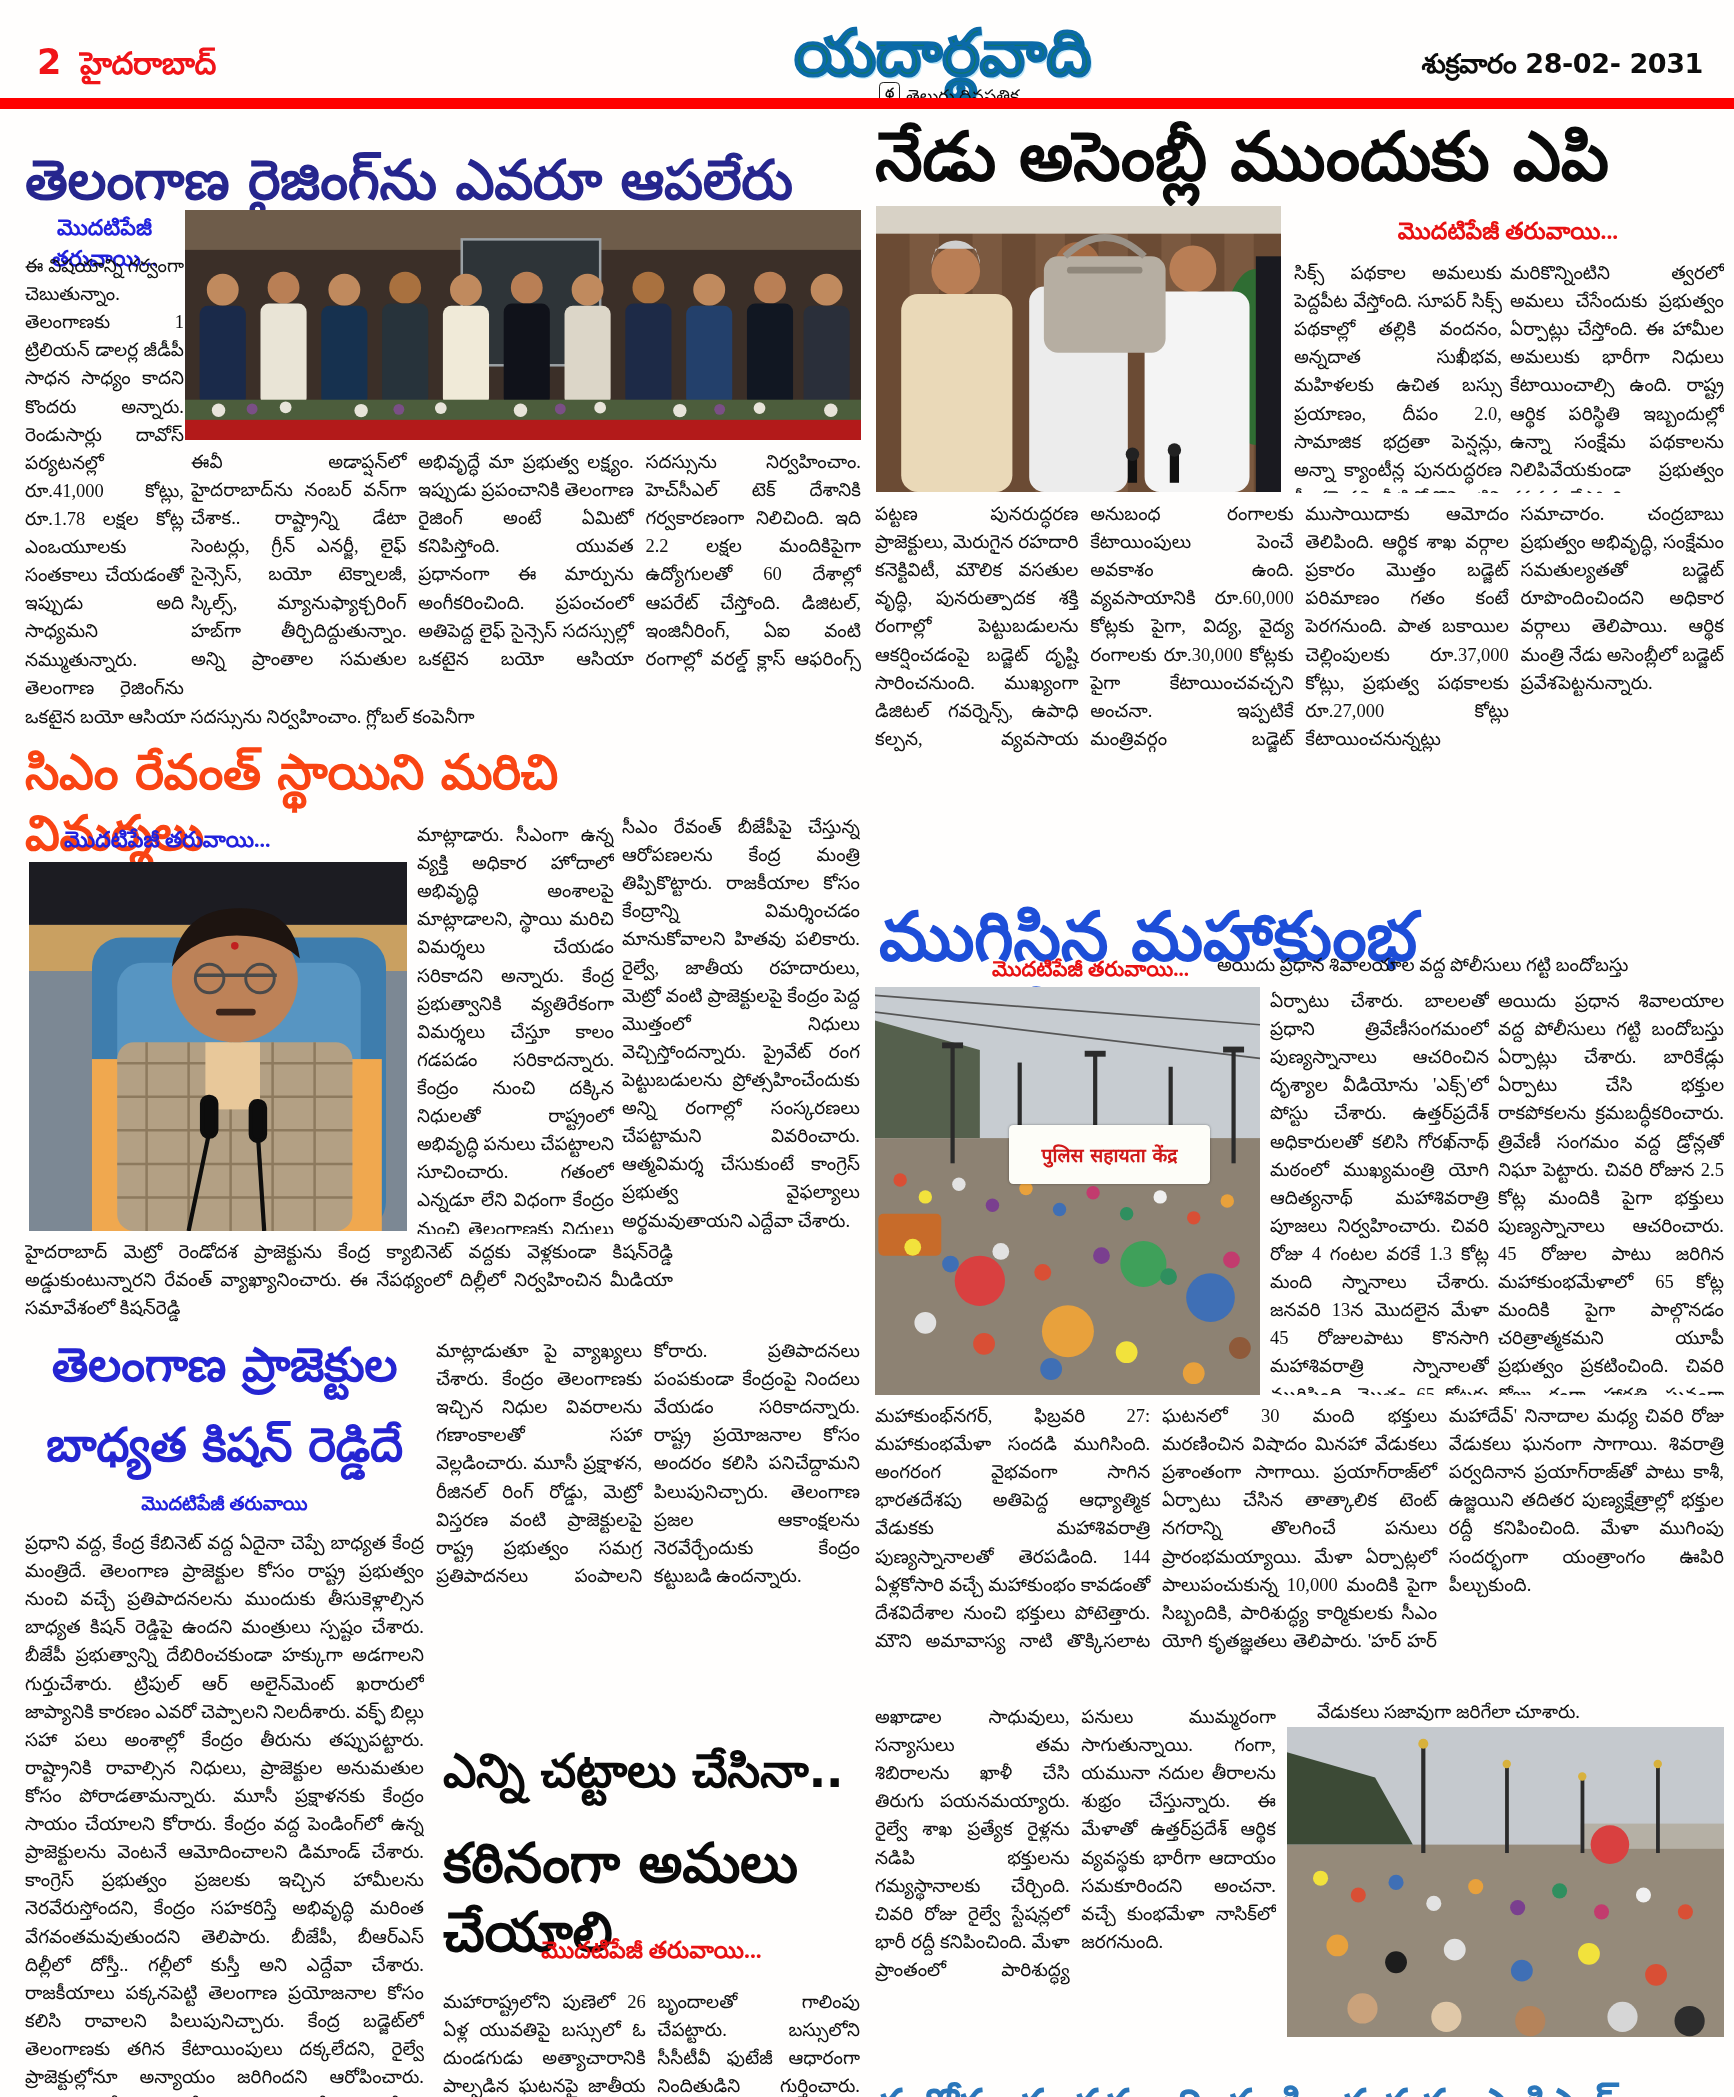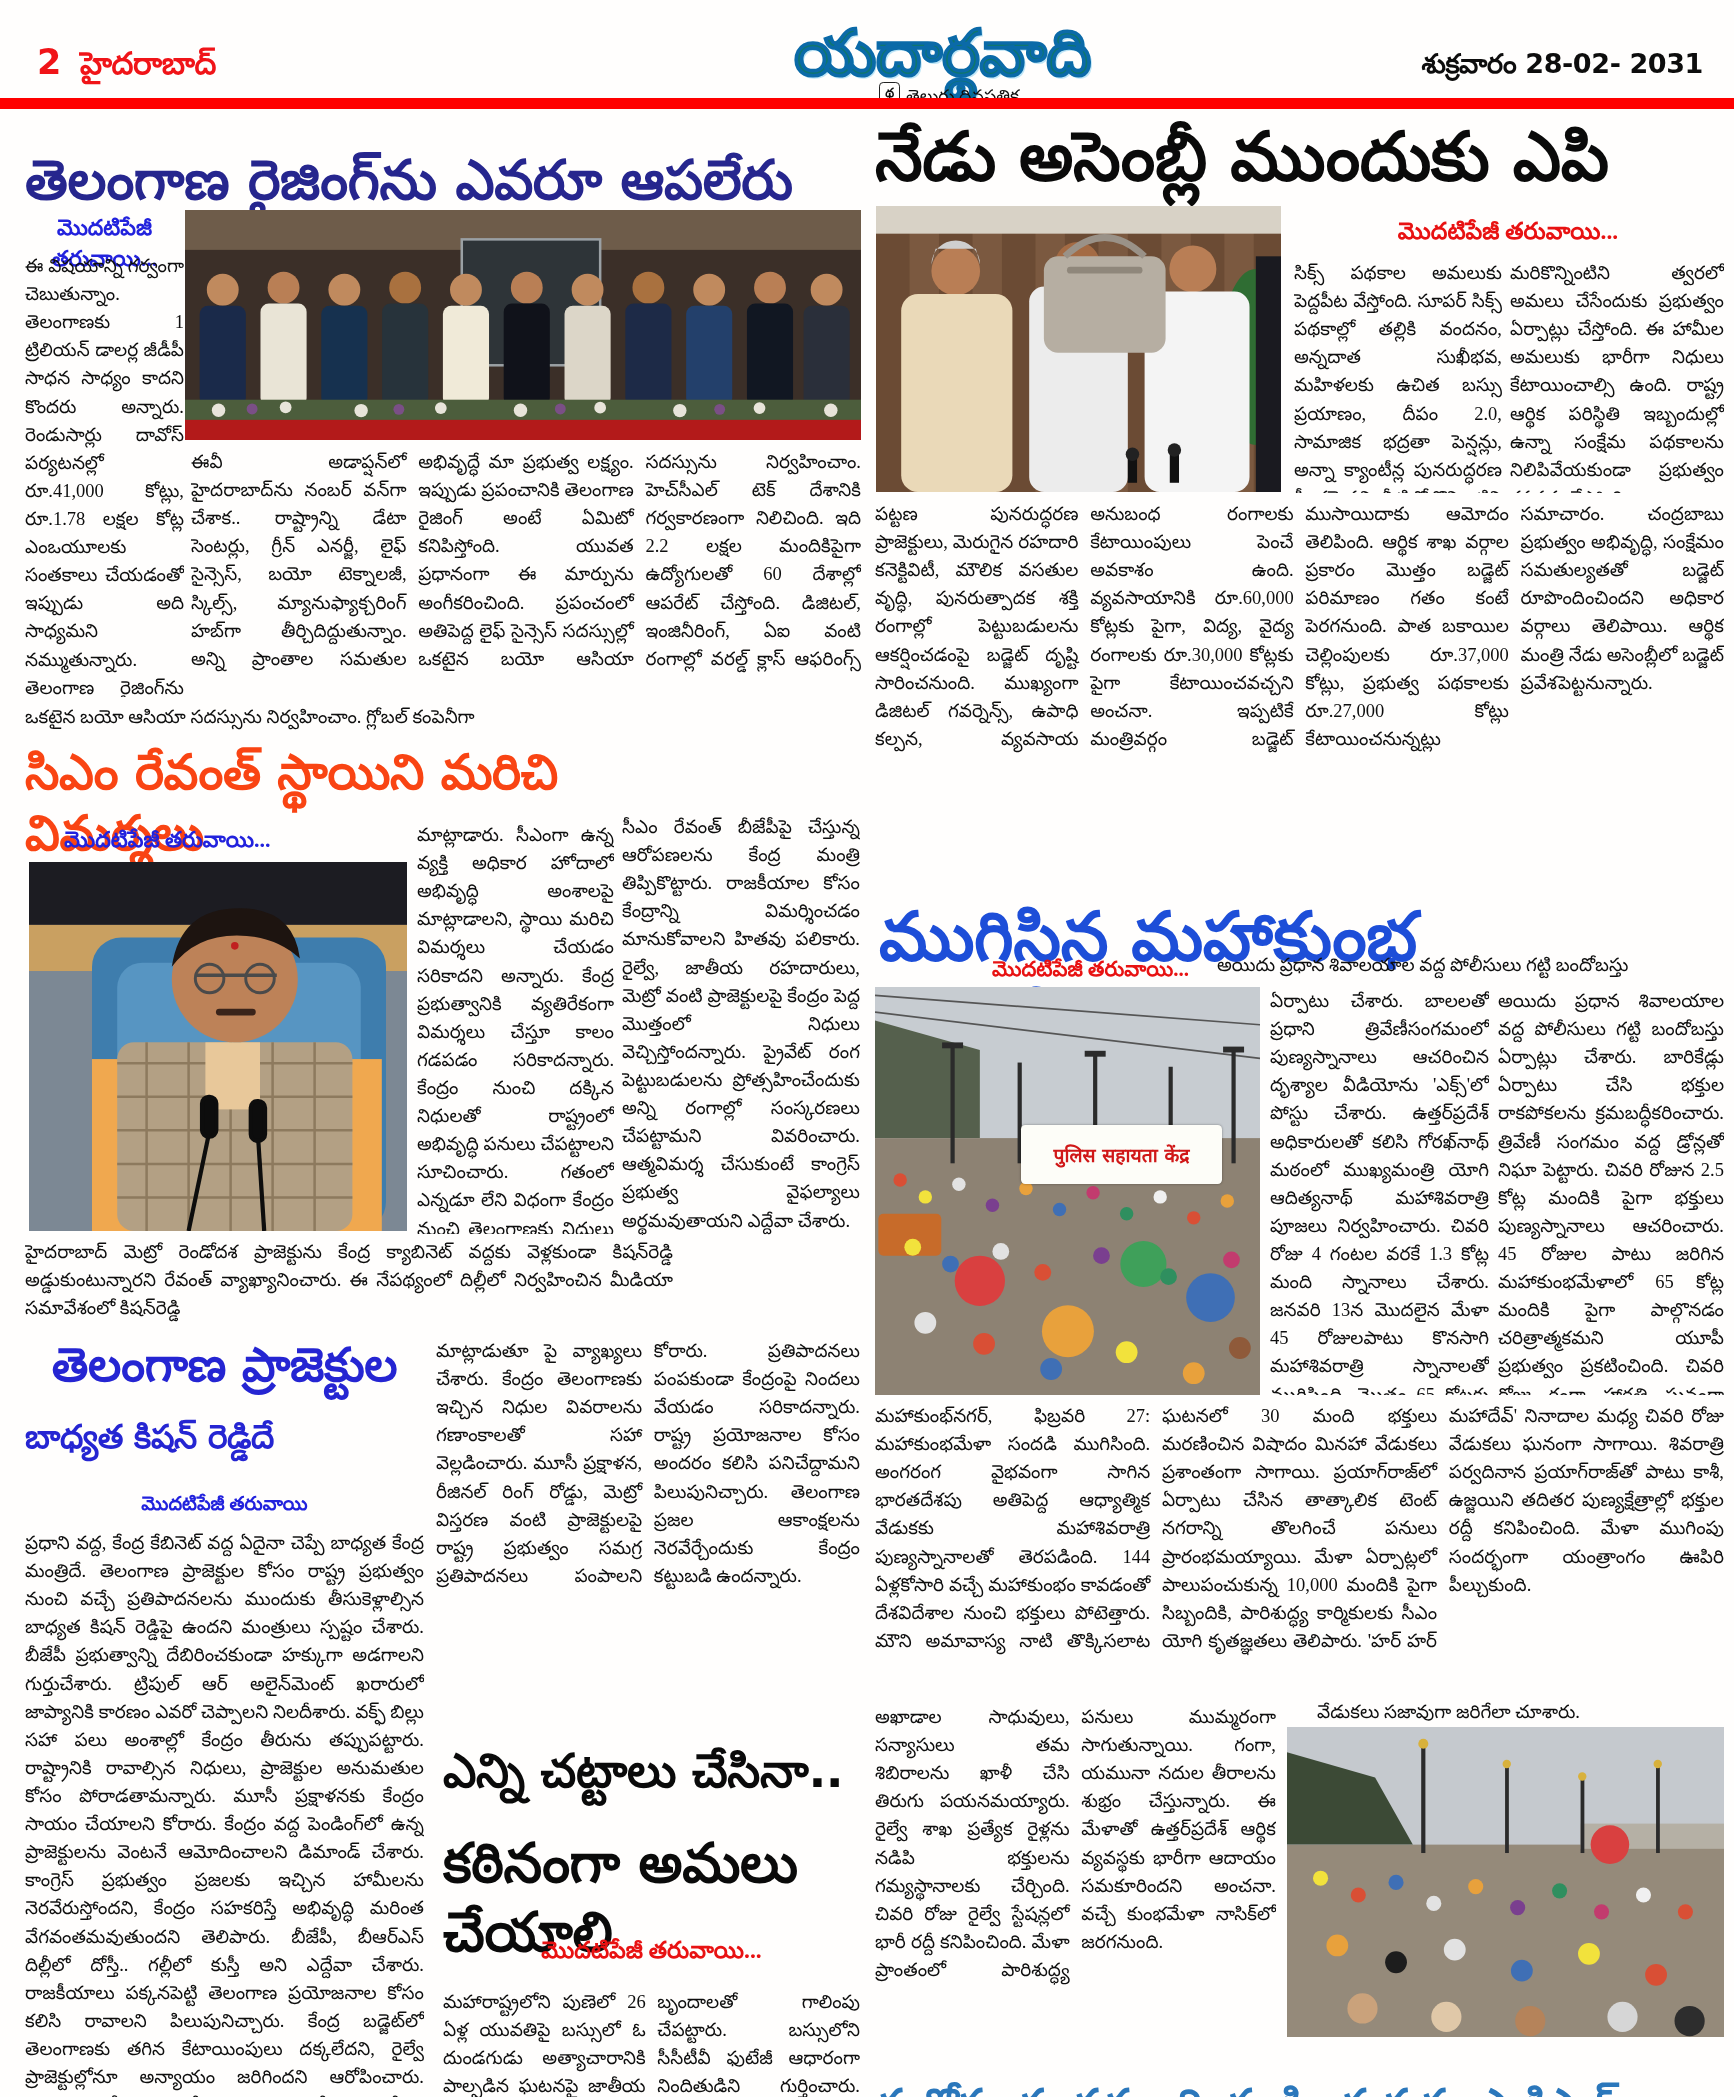--- a/index.html
+++ b/index.html
@@ -9,21 +9,21 @@
   .hl{font-family:"DejaVu Sans","Liberation Sans",sans-serif;font-weight:bold;line-height:1.25;letter-spacing:-0.4px;}
   .tag{font-family:Liberation Serif, serif;font-weight:bold;font-size:22px;text-align:center;}
   .body-txt{font-size:18.5px;line-height:1.52;text-align:justify;overflow:hidden;word-break:break-word;}
   .cols2{column-count:2;column-gap:11.7px;}
   .cols3{column-count:3;column-gap:11.7px;}
   .cols4{column-count:4;column-gap:11.7px;}
   .photo{overflow:hidden;background:#ddd;}
   .photo svg{display:block;width:100%;height:100%;}
   .sign{position:absolute;background:#fdfdf8;border-radius:4.2px;text-align:center;
         font-family:"DejaVu Sans","Liberation Sans",sans-serif;font-weight:bold;
-        display:flex;align-items:center;justify-content:center;box-shadow:0 0 2.5px rgba(0,0,0,.4);margin-left:12px;}
+        display:flex;align-items:center;justify-content:center;box-shadow:0 0 2.5px rgba(0,0,0,.4);}
 </style>
 </head>
 <body>
 
 <div class="abs" style="left:0;top:0;width:1734px;height:110px;">
   <span class="abs hl" style="left: 37px; top: 41px; font-size: 35px; color: rgb(240, 20, 24);">2</span>
   <span class="abs hl" style="left: 80px; top: 44px; font-size: 31px; color: rgb(240, 20, 24);">హైదరాబాద్</span>
   <div class="abs hl" style="left: 680px; top: 12.6px; width: 411px; text-align: right; font-size: 64px; -webkit-text-stroke: 1.7px rgb(11, 106, 168); text-shadow: rgb(191, 230, 247) 1.7px 1.7px 0px; color: #0f766e;">యదార్థవాది</div>
   <span class="abs" style="left:879px;top:82px;width:19.3px;height:22px;border:1.7px solid #222;border-radius:4.2px;font-size:12.6px;text-align:center;line-height:21px;font-weight:bold;">థ</span>
   <span class="abs" style="left:906px;top:86px;font-size:17.6px;">తెలుగు దినపత్రిక</span>
@@ -203,21 +203,21 @@
     </g>
   </svg>
 </div>
 
 <div class="abs body-txt" style="left:417px;top:821px;width:197px;height:413px;">మాట్లాడారు. సీఎంగా ఉన్న వ్యక్తి అధికార హోదాలో అభివృద్ధి అంశాలపై మాట్లాడాలని, స్థాయి మరిచి విమర్శలు చేయడం సరికాదని అన్నారు. కేంద్ర ప్రభుత్వానికి వ్యతిరేకంగా విమర్శలు చేస్తూ కాలం గడపడం సరికాదన్నారు. కేంద్రం నుంచి దక్కిన నిధులతో రాష్ట్రంలో అభివృద్ధి పనులు చేపట్టాలని సూచించారు. గతంలో ఎన్నడూ లేని విధంగా కేంద్రం నుంచి తెలంగాణకు నిధులు వస్తున్నాయని తెలిపారు. 12 ఏళ్లుగా పెండింగ్‌లో ఉన్న సమస్యలను పరిష్కరిస్తున్నామన్నారు. ఈ ఏడాది జూన్ 448 ప్రాజెక్టులకు గాను అనుమతులు మంజూరు చేశామని పేర్కొన్నారు.</div>
 <div class="abs body-txt" style="left:622px;top:813px;width:238px;height:422px;">సీఎం రేవంత్ బీజేపీపై చేస్తున్న ఆరోపణలను కేంద్ర మంత్రి తిప్పికొట్టారు. రాజకీయాల కోసం కేంద్రాన్ని విమర్శించడం మానుకోవాలని హితవు పలికారు. రైల్వే, జాతీయ రహదారులు, మెట్రో వంటి ప్రాజెక్టులపై కేంద్రం పెద్ద మొత్తంలో నిధులు వెచ్చిస్తోందన్నారు. ప్రైవేట్ రంగ పెట్టుబడులను ప్రోత్సహించేందుకు అన్ని రంగాల్లో సంస్కరణలు చేపట్టామని వివరించారు. ఆత్మవిమర్శ చేసుకుంటే కాంగ్రెస్ ప్రభుత్వ వైఫల్యాలు అర్థమవుతాయని ఎద్దేవా చేశారు.</div>
 <div class="abs body-txt" style="left:25px;top:1238px;width:648px;height:89px;">హైదరాబాద్ మెట్రో రెండోదశ ప్రాజెక్టును కేంద్ర క్యాబినెట్ వద్దకు వెళ్లకుండా కిషన్‌రెడ్డి అడ్డుకుంటున్నారని రేవంత్ వ్యాఖ్యానించారు. ఈ నేపథ్యంలో దిల్లీలో నిర్వహించిన మీడియా సమావేశంలో కిషన్‌రెడ్డి</div>
 <div class="abs body-txt cols2" style="left:436px;top:1337px;width:424px;height:394px;">మాట్లాడుతూ పై వ్యాఖ్యలు చేశారు. కేంద్రం తెలంగాణకు ఇచ్చిన నిధుల వివరాలను గణాంకాలతో సహా వెల్లడించారు. మూసీ ప్రక్షాళన, రీజినల్ రింగ్ రోడ్డు, మెట్రో విస్తరణ వంటి ప్రాజెక్టులపై రాష్ట్ర ప్రభుత్వం సమగ్ర ప్రతిపాదనలు పంపాలని కోరారు. ప్రతిపాదనలు పంపకుండా కేంద్రంపై నిందలు వేయడం సరికాదన్నారు. రాష్ట్ర ప్రయోజనాల కోసం అందరం కలిసి పనిచేద్దామని పిలుపునిచ్చారు. తెలంగాణ ప్రజల ఆకాంక్షలను నెరవేర్చేందుకు కేంద్రం కట్టుబడి ఉందన్నారు.</div>
 
 <div class="abs hl" style="left: 25px; top: 1336px; width: 399px; font-size: 47px; text-align: center; color: rgb(37, 37, 210);">తెలంగాణ ప్రాజెక్టుల</div>
-<div class="abs hl" style="left: 25px; top: 1416px; width: 399px; font-size: 33px; color: rgb(37, 37, 210);">బాధ్యత కిషన్ రెడ్డిదే</div>
+<div class="abs hl" style="left: 25px; top: 1416px; width: 399px; font-size: 47px; text-align: center; color: rgb(37, 37, 210);">బాధ్యత కిషన్ రెడ్డిదే</div>
 <div class="abs tag" style="left: 25px; top: 1493px; width: 399px; font-size: 19.3px; color: rgb(34, 34, 221);">మొదటిపేజీ తరువాయి</div>
 <div class="abs body-txt" style="left:25px;top:1529px;width:399px;height:1112px;">ప్రధాని వద్ద, కేంద్ర కేబినెట్ వద్ద ఏదైనా చెప్పే బాధ్యత కేంద్ర మంత్రిదే. తెలంగాణ ప్రాజెక్టుల కోసం రాష్ట్ర ప్రభుత్వం నుంచి వచ్చే ప్రతిపాదనలను ముందుకు తీసుకెళ్లాల్సిన బాధ్యత కిషన్ రెడ్డిపై ఉందని మంత్రులు స్పష్టం చేశారు. బీజేపీ ప్రభుత్వాన్ని దేబిరించకుండా హక్కుగా అడగాలని గుర్తుచేశారు. ట్రిపుల్ ఆర్ అలైన్‌మెంట్ ఖరారులో జాప్యానికి కారణం ఎవరో చెప్పాలని నిలదీశారు. వక్ఫ్ బిల్లు సహా పలు అంశాల్లో కేంద్రం తీరును తప్పుపట్టారు. రాష్ట్రానికి రావాల్సిన నిధులు, ప్రాజెక్టుల అనుమతుల కోసం పోరాడతామన్నారు. మూసీ ప్రక్షాళనకు కేంద్రం సాయం చేయాలని కోరారు. కేంద్రం వద్ద పెండింగ్‌లో ఉన్న ప్రాజెక్టులను వెంటనే ఆమోదించాలని డిమాండ్ చేశారు. కాంగ్రెస్ ప్రభుత్వం ప్రజలకు ఇచ్చిన హామీలను నెరవేరుస్తోందని, కేంద్రం సహకరిస్తే అభివృద్ధి మరింత వేగవంతమవుతుందని తెలిపారు. బీజేపీ, బీఆర్ఎస్ దిల్లీలో దోస్తీ.. గల్లీలో కుస్తీ అని ఎద్దేవా చేశారు. రాజకీయాలు పక్కనపెట్టి తెలంగాణ ప్రయోజనాల కోసం కలిసి రావాలని పిలుపునిచ్చారు. కేంద్ర బడ్జెట్‌లో తెలంగాణకు తగిన కేటాయింపులు దక్కలేదని, రైల్వే ప్రాజెక్టుల్లోనూ అన్యాయం జరిగిందని ఆరోపించారు. విభజన హామీలను పదేళ్లుగా అమలు చేయడం లేదని విమర్శించారు. ఐటీఐఆర్ ప్రాజెక్టును పునరుద్ధరించాలని, బయ్యారం ఉక్కు ఫ్యాక్టరీ, కాజీపేట కోచ్ ఫ్యాక్టరీ ఏర్పాటు చేయాలని డిమాండ్ చేశారు. నిజమైన తెలంగాణ వాదిగా ఉంటే కిషన్ రెడ్డి ఈ ప్రాజెక్టుల సాధనకు కృషి చేయాలని హితవు పలికారు.</div>
 
 <div class="abs hl" style="left: 443px; top: 1742px; width: 417px; font-size: 47px; color: rgb(10, 10, 10);">ఎన్ని చట్టాలు చేసినా..</div>
 <div class="abs hl" style="left: 443px; top: 1829px; width: 417px; font-size: 55px; color: rgb(10, 10, 10);">కఠినంగా అమలు చేయాలి</div>
 <div class="abs tag" style="left: 443px; top: 1937px; width: 417px; font-size: 23.5px; color: rgb(232, 18, 18);">మొదటిపేజీ తరువాయి...</div>
 <div class="abs body-txt cols2" style="left:443px;top:1988px;width:417px;height:650px;">మహారాష్ట్రలోని పుణెలో 26 ఏళ్ల యువతిపై బస్సులో ఓ దుండగుడు అత్యాచారానికి పాల్పడిన ఘటనపై జాతీయ మహిళా కమిషన్ స్పందించింది. నిందితుడిని వెంటనే అరెస్టు చేయాలని ఆదేశించింది. నిర్భయ వంటి చట్టాలు ఎన్ని తెచ్చినా కఠినంగా అమలు చేయకపోతే ఫలితం ఉండదని పేర్కొంది. కేసుల దర్యాప్తు ఆలస్యం కారణంగా బాధితులకు న్యాయం అందడం లేదని వ్యాఖ్యానించింది. అత్యంత రద్దీగా ఉండే స్వార్‌గేట్ బస్టాండ్ సమీపంలోనే ఘటన జరగడంపై ఆందోళన వ్యక్తం చేసింది. నిందితుడి కోసం పోలీసులు 6 ప్రత్యేక బృందాలతో గాలింపు చేపట్టారు. బస్సులోని సీసీటీవీ ఫుటేజీ ఆధారంగా నిందితుడిని గుర్తించారు. అతడిపై గతంలోనూ దొంగతనం కేసులు ఉన్నాయని, 2019 నుంచి బెయిల్‌పై ఉన్నాడని పోలీసులు తెలిపారు. ఘటన జరిగిన ప్రాంతానికి 100 మీటర్ల దూరంలోనే పోలీస్ చౌకీ ఉండటంపై విమర్శలు వెల్లువెత్తాయి. మహిళల భద్రతకు ప్రభుత్వం కఠిన చర్యలు తీసుకోవాలని మహిళా సంఘాలు డిమాండ్ చేశాయి. నిందితుడికి కఠిన శిక్ష పడేలా చర్యలు తీసుకుంటామని ఉప ముఖ్యమంత్రి హామీ ఇచ్చారు.</div>
 
 <div class="abs hl" style="left: 879px; top: 894px; width: 845px; font-size: 68px; color: #1d4ed8;">ముగిసిన మహాకుంభ మహోత్సవం</div>
 <div class="abs tag" style="left: 973px; top: 957px; width: 235px; font-size: 21px; color: rgb(232, 18, 18);">మొదటిపేజీ తరువాయి...</div>

